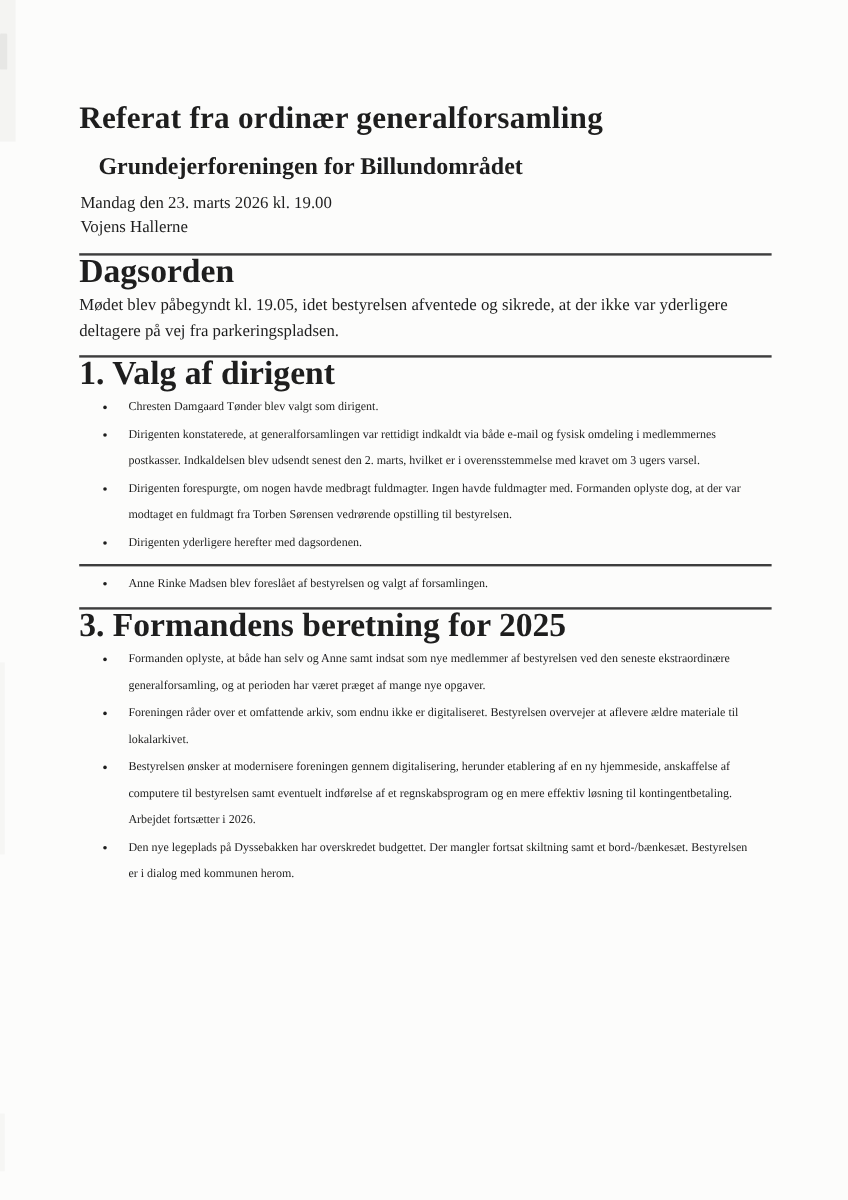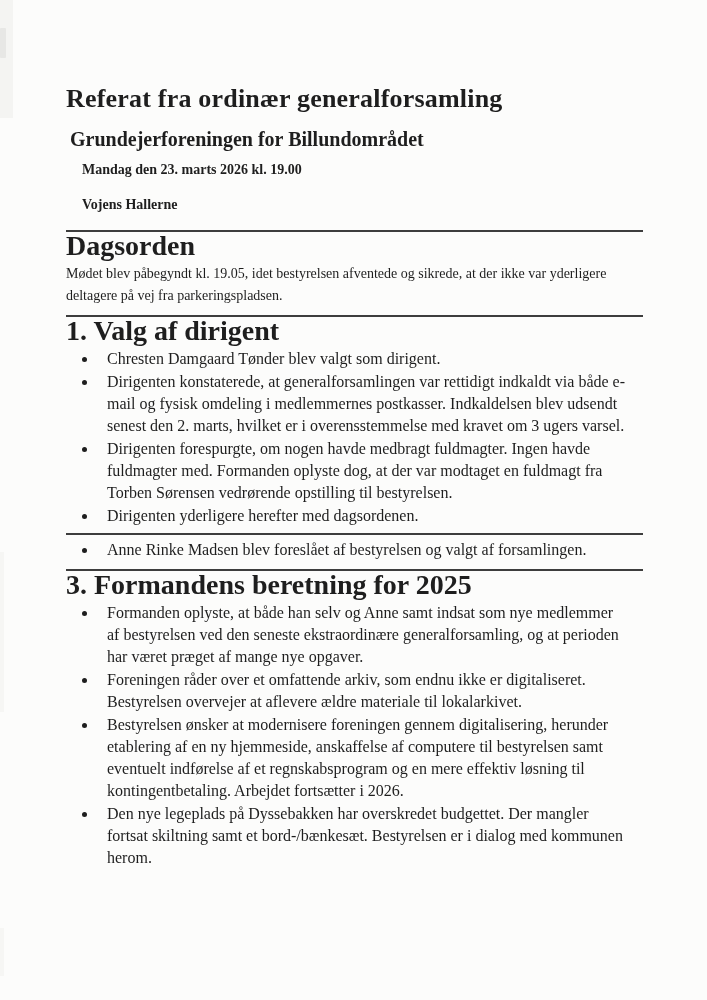--- a/index.html
+++ b/index.html
@@ -27,30 +27,30 @@
   .artifact-strip-bottom { left: 0; top: 928px; width: 4px; height: 48px;  background: #f6f6f4; }
 
   h1.doc-title {
     margin: 0;
     font-size: 26px;
     line-height: 30px;
     font-weight: bold;
     letter-spacing: 0.2px;
   }
   h2.doc-subtitle {
-    margin: 12px 0 0 4px;
+    margin: 12px 0 0 16px;
     font-size: 20px;
     line-height: 26px;
     font-weight: bold;
   }
   p.meta {
-    margin: 16px;
+    margin: 1px;
     font-size: 14px;
     line-height: 19px;
-    font-weight: bold;
+    font-weight: normal;
   }
   p.meta.first { margin-top: 8px; }
 
   hr.rule {
     border: none;
     border-top: 2px solid #3d3d3d;
     margin: 0;
     width: 100%;
   }
   hr.rule-1 { margin-top: 12px; }
@@ -72,21 +72,21 @@
     margin: 4px 0 0 0;
     font-size: 14px;
     line-height: 22px;
   }
   ul.bullet-list {
     margin: 4px 0 0 0;
     padding: 0 0 0 32px;
     list-style: disc outside;
   }
   ul.bullet-list li {
-    font-size: 16px;
+    font-size: 10px;
     line-height: 22px;
     padding-left: 9px;
     margin: 0 16px 1px 0;
     max-width: 530px;
     font-family: Liberation Serif, serif;
   }
 </style>
 </head>
 <body>
 

